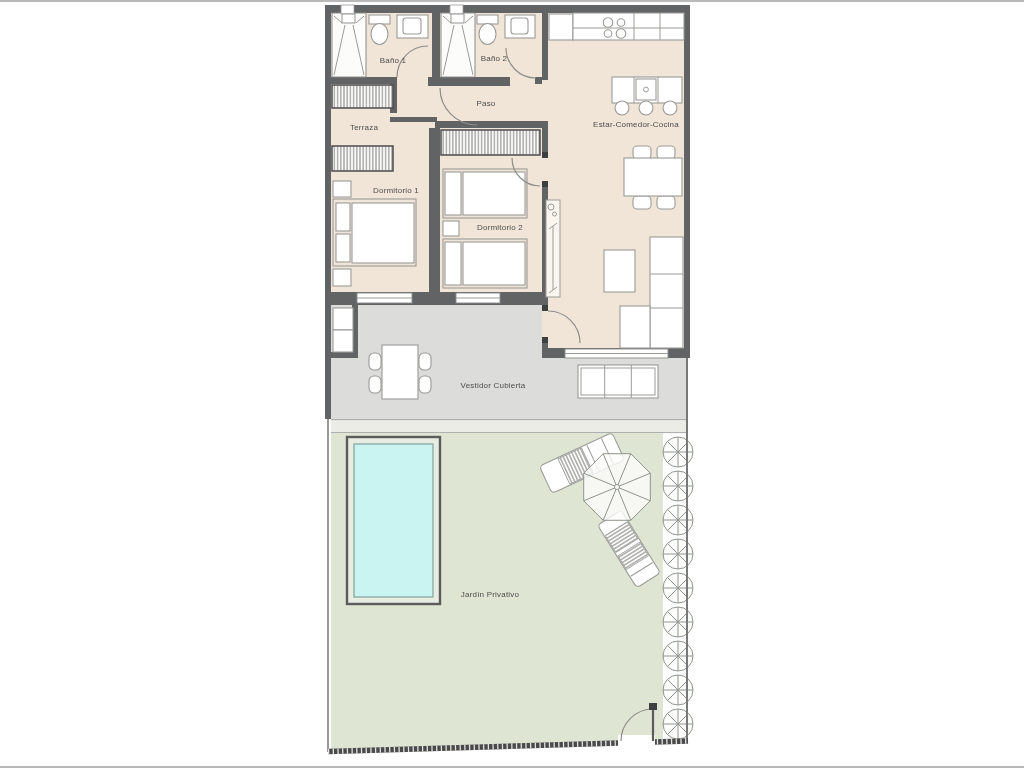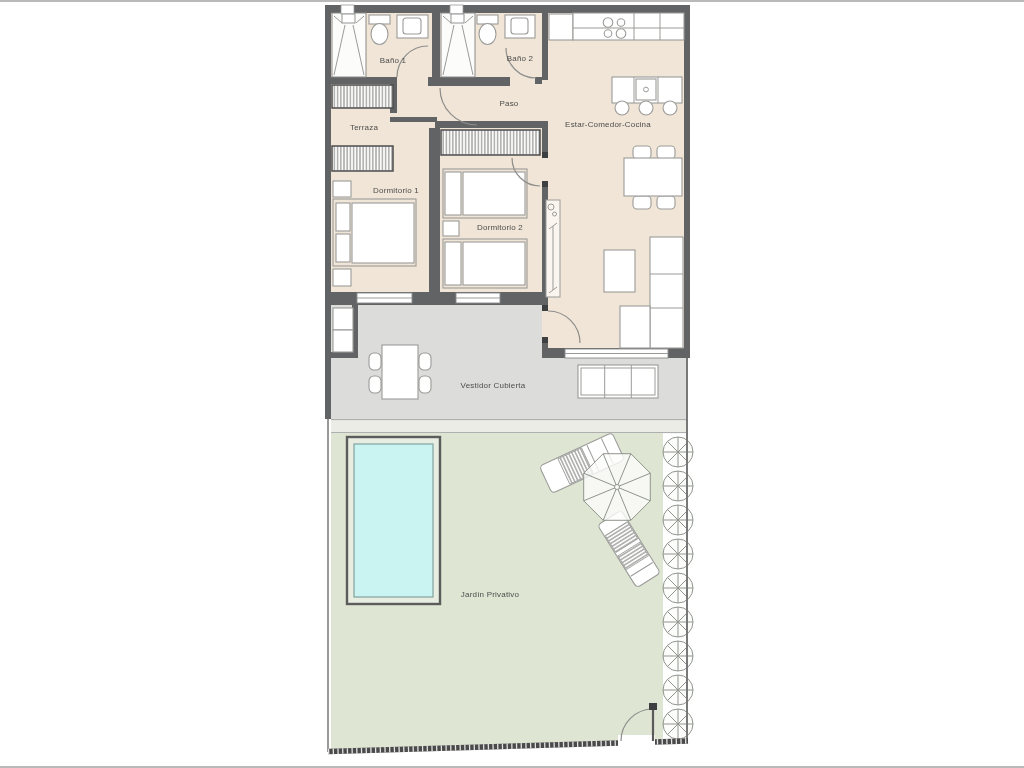--- a/index.html
+++ b/index.html
@@ -260,21 +260,21 @@
     <g>
       <path class="arc" d="M397,77 A31,31 0 0 1 428,46"></path>
       <path class="arc" d="M506,48 A30,30 0 0 0 536,78"></path>
       <path class="arc" d="M440,88 A37,37 0 0 0 477,125"></path>
       <path class="arc" d="M512,158 A28,28 0 0 0 540,186"></path>
       <path class="arc" d="M548,311 A32,32 0 0 1 580,343"></path>
     </g>
   </svg>
 
   <div class="label" style="left:393px;top:60px">Baño 1</div>
-  <div class="label" style="left:520px;top:58px">Baño 2</div>
-  <div class="label" style="left:509px;top:103px">Paso</div>
+  <div class="label" style="left:494px;top:58px">Baño 2</div>
+  <div class="label" style="left:486px;top:103px">Paso</div>
   <div class="label" style="left:364px;top:127px">Terraza</div>
   <div class="label" style="left:396px;top:190px">Dormitorio 1</div>
   <div class="label" style="left:500px;top:227px">Dormitorio 2</div>
-  <div class="label" style="left:608px;top:124px">Estar-Comedor-Cocina</div>
+  <div class="label" style="left:636px;top:124px">Estar-Comedor-Cocina</div>
   <div class="label" style="left:493px;top:385px">Vestidor Cubierta</div>
   <div class="label" style="left:490px;top:594px">Jardín Privativo</div>
 </div>
 
 </body></html>

